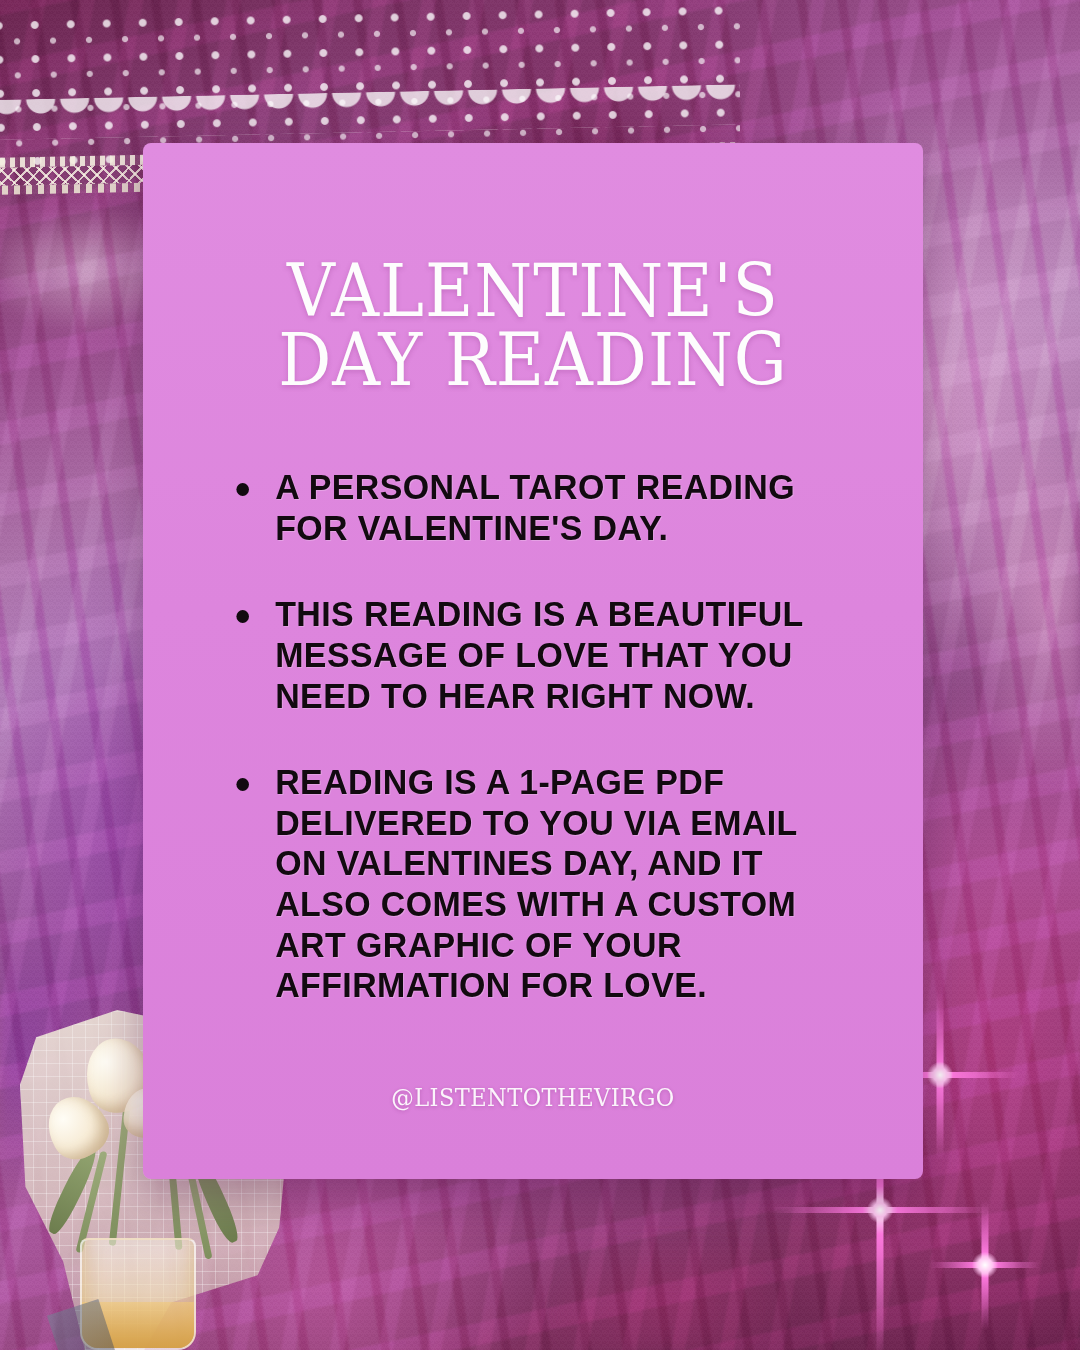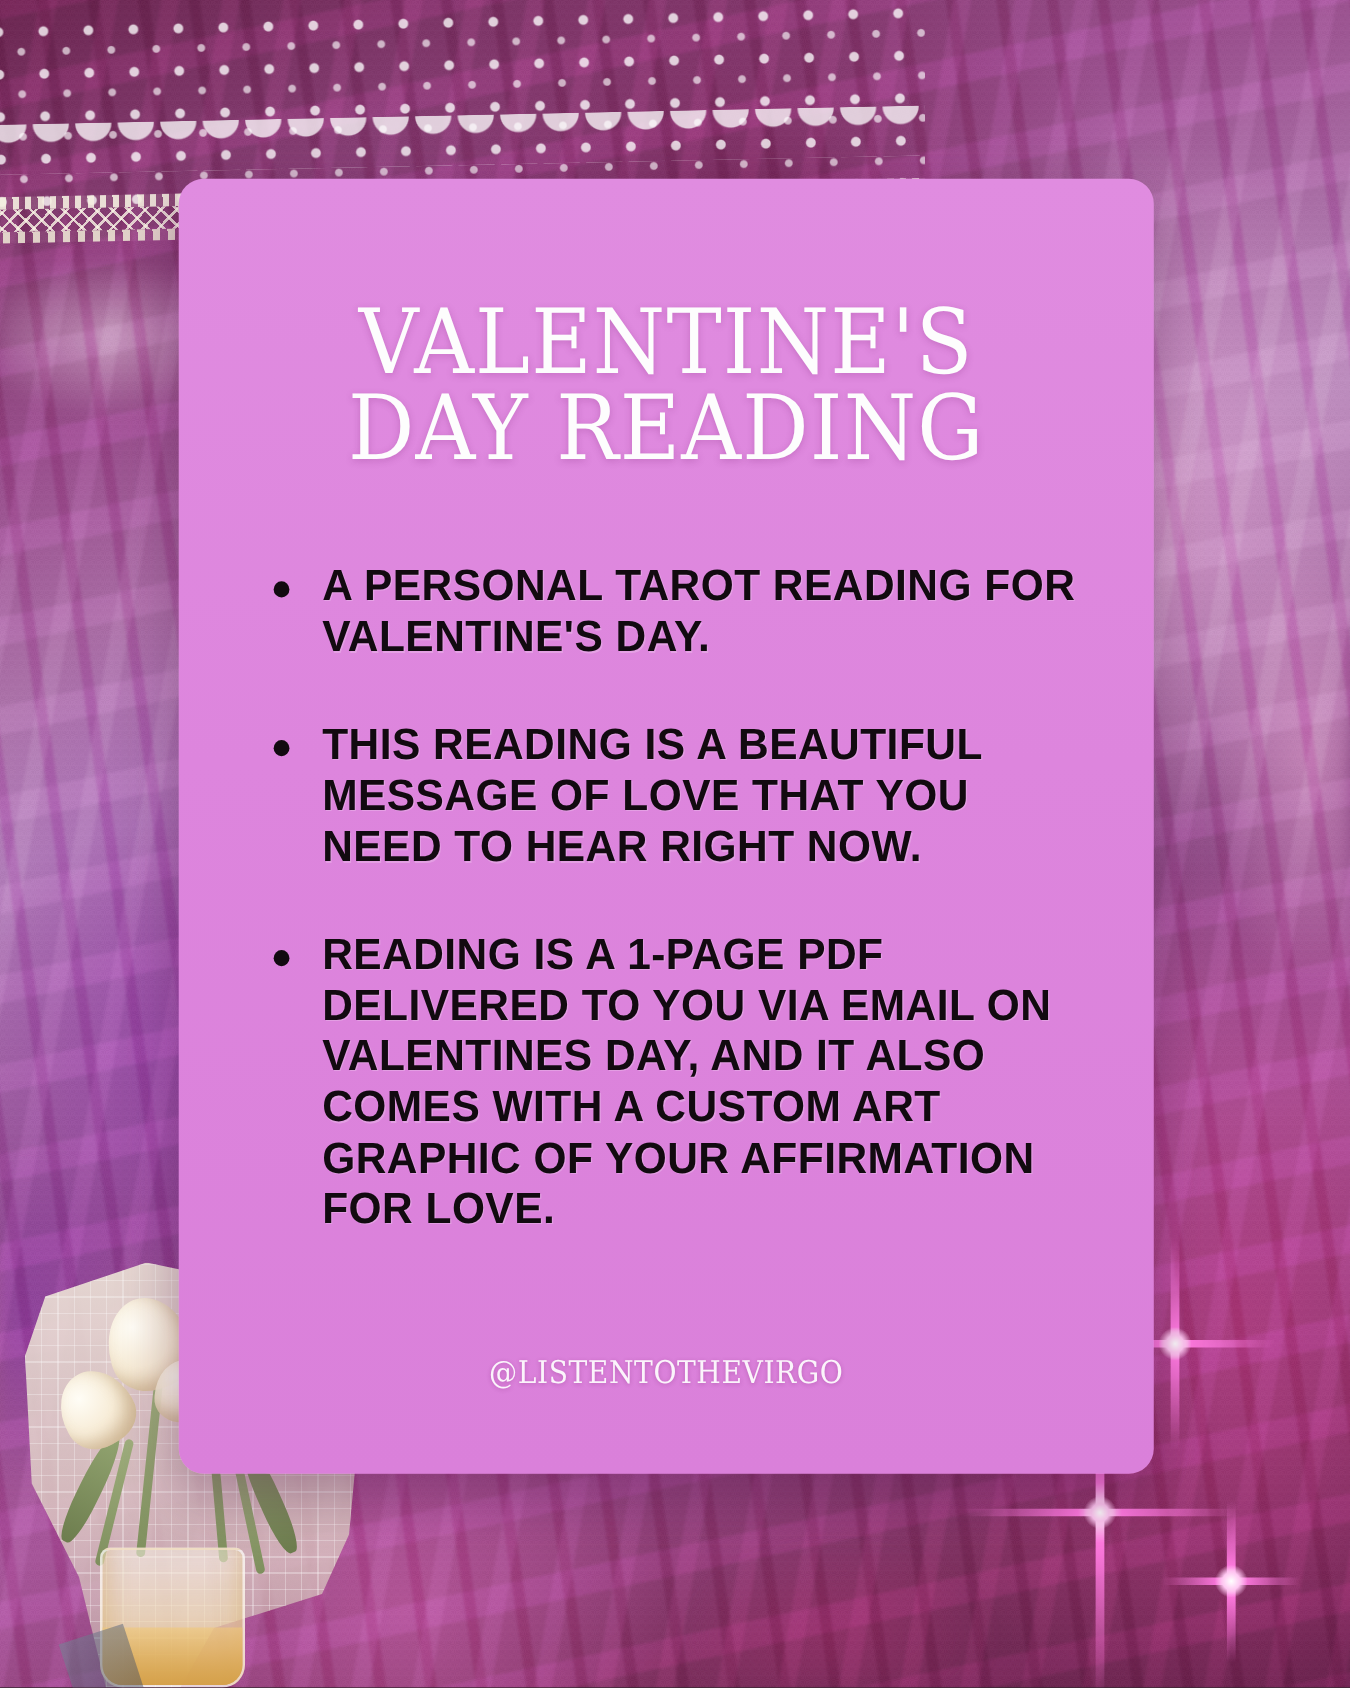--- a/index.html
+++ b/index.html
@@ -206,23 +206,23 @@
   }
 
   
   .card {
     position: absolute;
     left: 143px;
     top: 143px;
     width: 780px;
     height: 1036px;
     background: linear-gradient(180deg, #e08ce0 0%, #dd85dd 45%, #da80da 100%);
-    border-radius: 20px;
+    border-radius: 8px;
     box-shadow: 0 18px 46px rgba(70,15,60,0.35);
-    padding: 0;
+    padding: 18px;
     box-sizing: border-box;
   }
   .card-title {
     margin: 0;
     padding: 96px 56px 0 56px;
     text-align: center;
     color: #fdfdfd;
     font-family: "DejaVu Serif", "Liberation Serif", serif;
     font-weight: 400;
     font-size: 72px;

